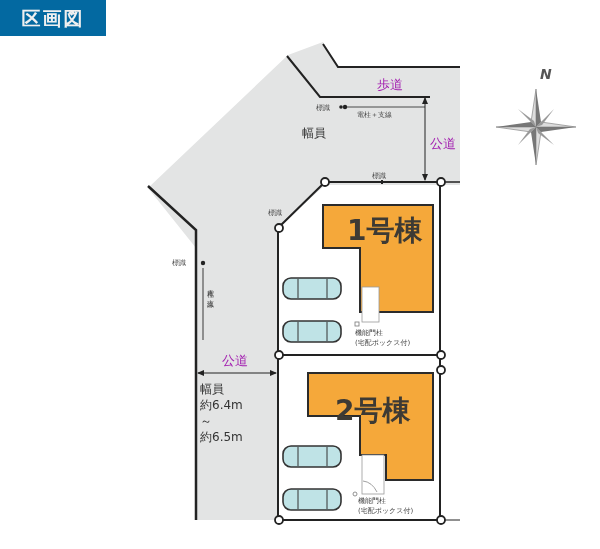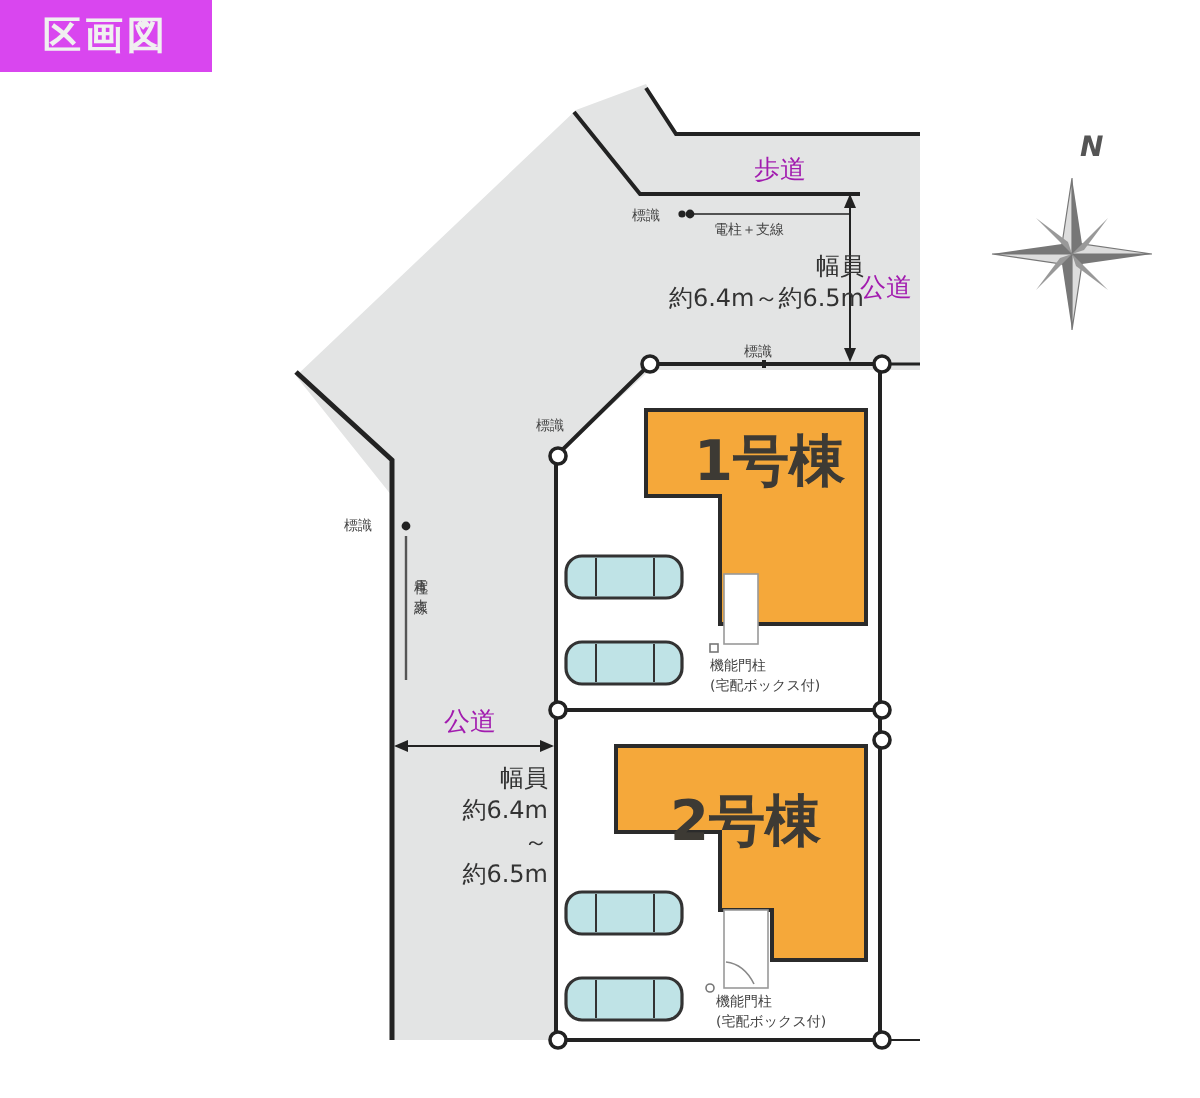--- a/index.html
+++ b/index.html
@@ -1,26 +1,26 @@
 <!DOCTYPE html>
 <html><head>
   <meta charset="utf-8">
   <style>
     html, body { margin: 0; padding: 0; background: #ffffff; }
     body { width: 600px; height: 549px; position: relative; overflow: hidden; font-family: "DejaVu Sans", sans-serif; }
     .title-badge {
       position: absolute; left: 0; top: 0; width: 106px; height: 36px;
-      background: #d946ef; color: #f0f0f0; font-family: "DejaVu Serif", serif;
+      background: #0369a1; color: #f0f0f0; font-family: "DejaVu Serif", serif;
       font-size: 19px; font-weight: bold; line-height: 36px; text-align: center; letter-spacing: 2px;
     }
     svg.plan { position: absolute; left: 0; top: 0; }
     .lbl { position: absolute; color: #333; white-space: nowrap; }
     .sm { font-size: 7px; color: #444; }
     .road-lbl { font-size: 13px; color: #a21caf; }
-    .width-lbl { font-size: 12px; color: #333; text-align: right; line-height: 16px; }
+    .width-lbl { font-size: 12px; color: #333; text-align: left; line-height: 16px; }
     .bldg-lbl { font-size: 28px; font-weight: bold; color: #3d3a34; }
     .gate-lbl { font-size: 7px; color: #444; line-height: 10px; text-align: left; }
     .north { font-size: 14px; font-style: italic; font-weight: bold; color: #555; }
     .vert { writing-mode: vertical-rl; font-size: 7px; color: #444; letter-spacing: 1px; }
   </style>
 </head>
 <body>
 
 <div class="title-badge">区画図</div>
 
@@ -110,21 +110,20 @@
     <polygon points="18,18 2,6 0,0" fill="#999"></polygon>
   </g>
 </svg>
 
 <div class="lbl north" style="left:540px;top:66px;">N</div>
 
 <div class="lbl road-lbl" style="left:377px;top:76px;">歩道</div>
 <div class="lbl road-lbl" style="left:430px;top:135px;">公道</div>
 <div class="lbl width-lbl" style="left:302px;top:125px;width:130px;">
   <div>幅員</div>
-  <div>約6.4m～約6.5m</div>
 </div>
 
 <div class="lbl road-lbl" style="left:222px;top:352px;">公道</div>
 <div class="lbl width-lbl" style="left:200px;top:381px;width:74px;">
   <div>幅員</div>
   <div>約6.4m</div>
   <div>～</div>
   <div>約6.5m</div>
 </div>
 

